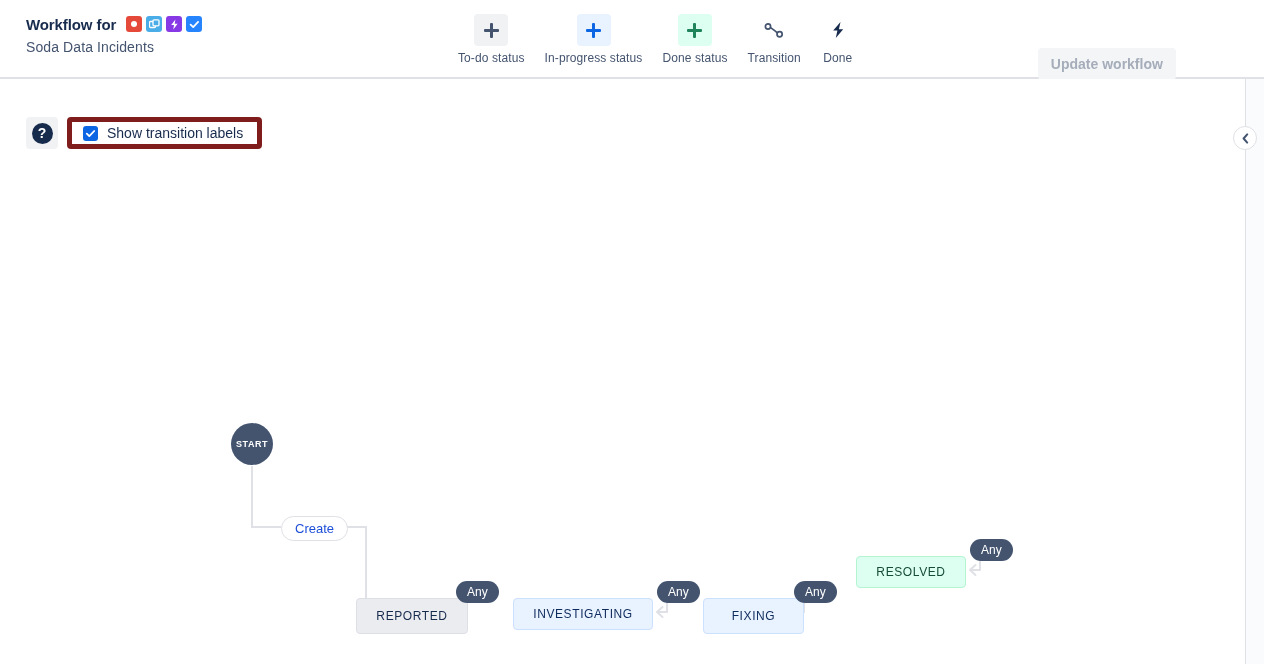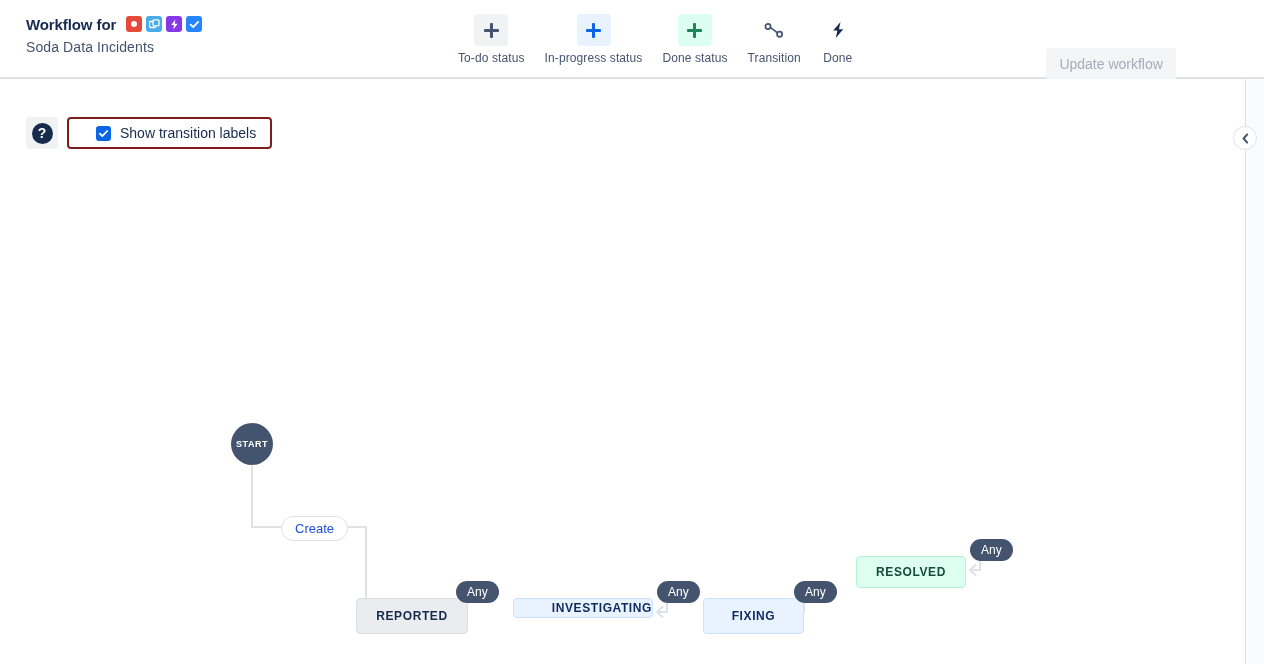--- a/index.html
+++ b/index.html
@@ -72,21 +72,21 @@
     font-size: 12px; color: #44546F; white-space: nowrap; letter-spacing: 0.1px;
   }
 
   .hdr-right {
     position: absolute; right: 22px; top: 24px;
     display: flex; align-items: center; gap: 10px;
   }
   .btn-update {
     background: #F4F5F7; color: #A5ADBA;
     border: none; border-radius: 4px;
-    font-size: 14px; font-weight: 400;
+    font-size: 14px; font-weight: 700;
     padding: 8px 13px; cursor: default;
     font-family: inherit;
   }
   .btn-close {
     background: transparent; border: none;
     font-size: 14px; font-weight: bold; color: #172B4D;
     padding: 8px 9px; cursor: pointer; font-family: inherit; margin-top: 48px;
   }
 
   
@@ -124,43 +124,43 @@
   }
   .help-circle {
     width: 21px; height: 21px; border-radius: 50%;
     background: #172B4D; color: #fff;
     font-size: 14px; font-weight: bold;
     display: flex; align-items: center; justify-content: center;
     line-height: 1;
   }
   .labels-toggle {
     height: 32px; background: #fff;
-    border: 2px solid #7f1d1d; border-radius: 4px;
+    border: 5px solid #7f1d1d; border-radius: 4px;
     display: flex; align-items: center; gap: 9px;
-    padding: 0 14px 0 27px; cursor: pointer;
+    padding: 0 14px 0 11px; cursor: pointer;
   }
   .chk {
     width: 15px; height: 15px; border-radius: 3px;
     background: #0C66E4;
     display: flex; align-items: center; justify-content: center;
     flex: 0 0 auto;
   }
   .chk svg { display: block; }
   .labels-toggle span {
     font-size: 14px; color: #172B4D; white-space: nowrap;
   }
 
   
   #graph { position: absolute; left: 0; top: 0; width: 1245px; height: 585px; }
 
   .node {
     position: absolute;
     display: flex; align-items: center; justify-content: center;
     border-radius: 4px;
-    font-size: 12px; font-weight: bold; letter-spacing: 0.6px;
+    font-size: 12px; font-weight: normal; letter-spacing: 0.6px;
     white-space: nowrap; cursor: pointer; z-index: 3;
   }
   .node.start {
     border-radius: 50%;
     background: #44546F; color: #ffffff;
     font-size: 9px; letter-spacing: 0.5px; font-weight: bold;
   }
   .node.todo {
     background: #EBECF0; border: 1px solid #DCDFE4; color: #172B4D;
   }
@@ -304,21 +304,21 @@
     </svg>
 
     <div class="node start" style="left:231px; top:344px; width:42px; height:42px;">
       <span>START</span>
     </div>
 
     <div class="node todo" style="left:356px; top:519px; width:112px; height:36px;">
       <span>REPORTED</span>
     </div>
 
-    <div class="node prog" style="left:513px; top:519px; width:140px; height:20px;justify-content:flex-end;">
+    <div class="node prog" style="left:513px; top:519px; width:140px; height:32px;">
       <span>INVESTIGATING</span>
     </div>
 
     <div class="node prog" style="left:703px; top:519px; width:101px; height:36px;">
       <span>FIXING</span>
     </div>
 
     <div class="node done" style="left:856px; top:477px; width:110px; height:32px;">
       <span>RESOLVED</span>
     </div>

